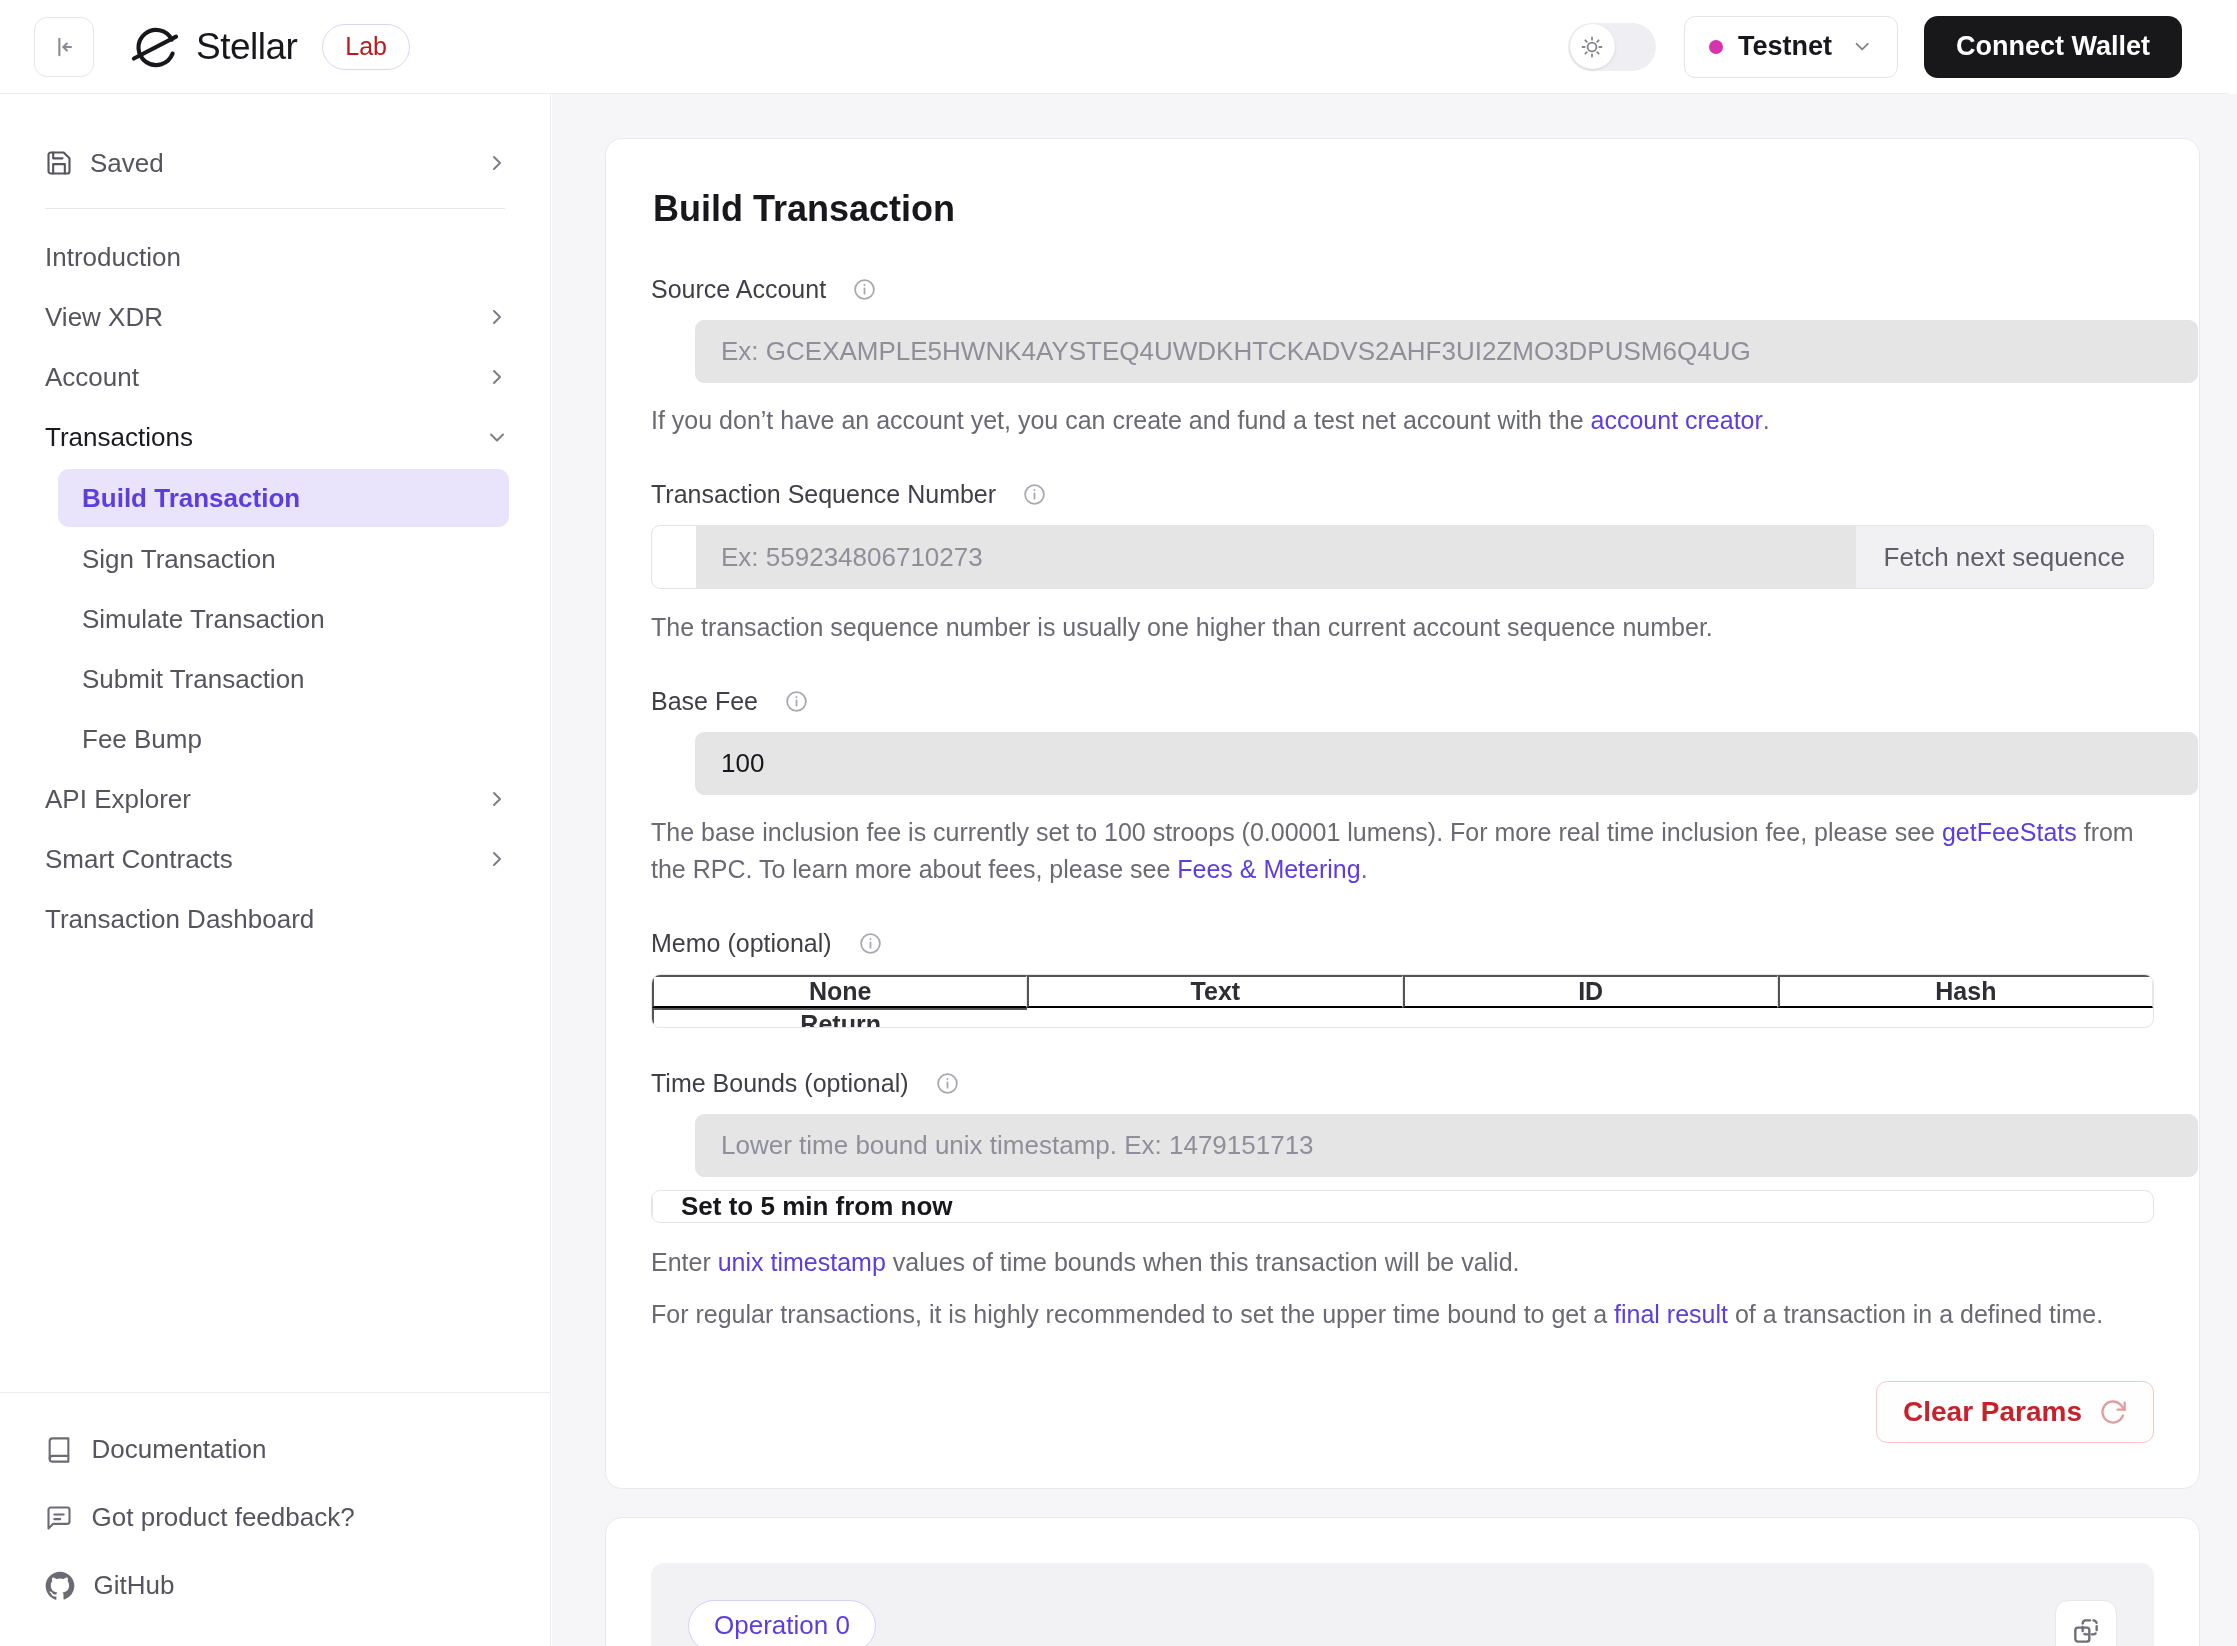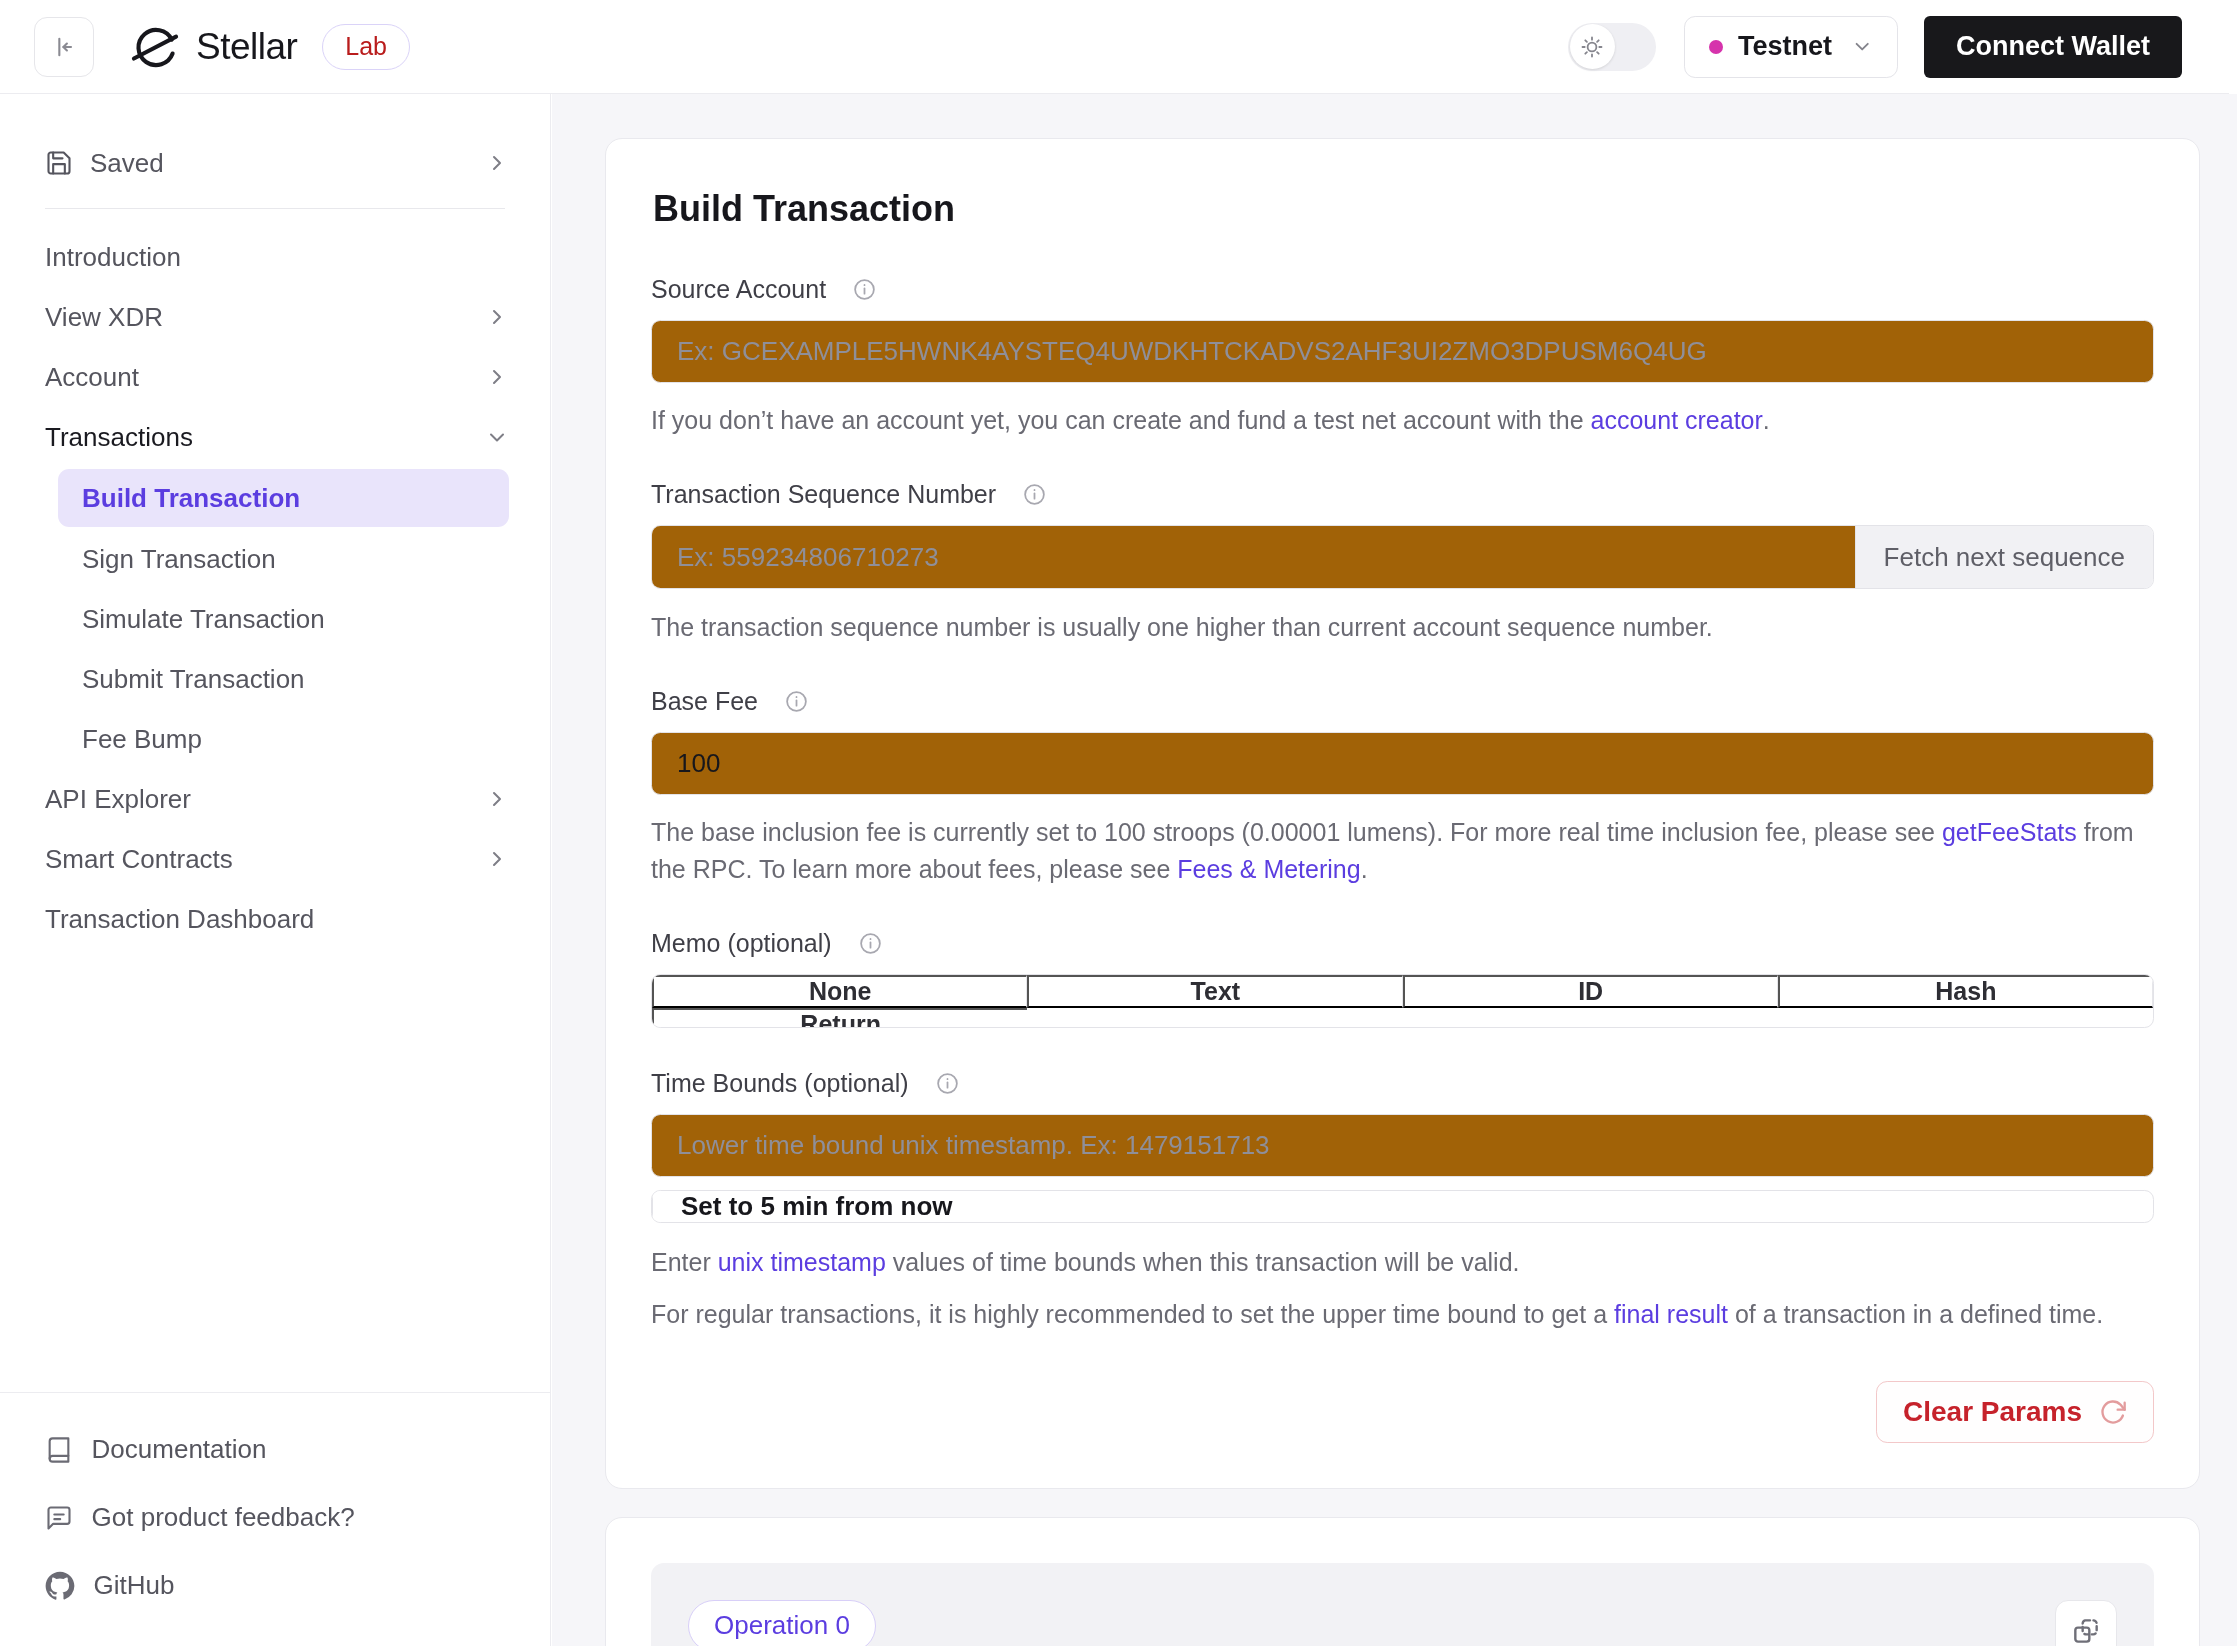--- a/index.html
+++ b/index.html
@@ -24,21 +24,21 @@
                   display:flex; align-items:center; padding:1.9px; margin-right:28px; cursor:pointer; }
   .theme-knob { width:45px; height:45px; border-radius:50%; background:#fff;
                 box-shadow:0 0.9px 2.8px rgba(0,0,0,.12); display:flex; align-items:center;
                 justify-content:center; color:#85858D; }
   .network-select { height:62px; background:#fff; border:0.9px solid #E4E4E9; border-radius:11.2px;
                     display:flex; align-items:center; gap:15px; padding:0 24px; margin-right:26px;
                     cursor:pointer; }
   .network-dot { width:14px; height:14px; border-radius:50%; }
   .network-label { font-size:27px; font-weight:bold; color:#17171C; }
   .network-chevron { color:#84848C; margin-left:3.7px; display:flex; }
-  .connect-btn { height:62px; background:#18181B; color:#fff; border:none; border-radius:6px;
+  .connect-btn { height:62px; background:#18181B; color:#fff; border:none; border-radius:14px;
                  padding:0 32px; font-size:27px; font-weight:bold; font-family:inherit; cursor:pointer; }
 
   
   .sidebar { position:absolute; top:94px; left:0; width:551px; bottom:0; background:#fff;
              border-right:0.9px solid #ECECF0; display:flex; flex-direction:column;
              justify-content:space-between; }
   .side-nav { padding-top:39px; }
   .side-row { height:60px; display:flex; align-items:center; padding:0 41px 0 45px;
               font-size:26px; color:#55555E; cursor:pointer; }
   .side-row .row-icon { display:flex; margin-right:17px; color:#55555E; }
@@ -60,22 +60,22 @@
   .card { background:#fff; border:0.9px solid #E9E9EE; border-radius:17px; }
   .card-params { padding:43px 45px 45px; }
   .page-title { font-size:36px; font-weight:bold; color:#17171C; margin:5.6px 0 45px 1.9px; }
 
   .field { margin-bottom:41px; }
   .label-row { display:flex; align-items:center; gap:26px; margin-bottom:16px;
                font-size:25px; color:#3F3F47; }
   .info-icon { display:flex; color:#A8A8B0; }
 
   .text-input { display:block; width:100%; height:63px; border:0.9px solid #E3E3E8; border-radius:9.3px;
-                padding:0 25px; font-size:26px; color:#17171C; background:#a16207; font-family:inherit;
-                outline:none; }
+                padding:0 25px; font-size:26px; color:#17171C; background:#e5e5e5; font-family:inherit;
+                outline:none;margin-left:44px; }
   .text-input::placeholder { color:#8F8F99; }
   .input-group { display:flex; border:0.9px solid #E3E3E8; border-radius:9.3px; overflow:hidden;
                  background:#fff; }
   .input-group .text-input { border:none; border-radius:0; flex:1; height:62px; }
   .group-btn { display:flex; align-items:center; padding:0 28px; border-left:0.9px solid #E3E3E8;
                font-size:26px; font-family:inherit; cursor:pointer; white-space:nowrap; }
   .fetch-btn { background:#F1F1F4; color:#5F5F67; border-top:none; border-right:none; border-bottom:none; }
   .set5-btn  { background:#fff; color:#17171C; font-weight:bold; border-top:none; border-right:none; border-bottom:none; }
 
   .note { font-size:25px; color:#6A6A73; margin-top:19.6px; line-height:37px; }

